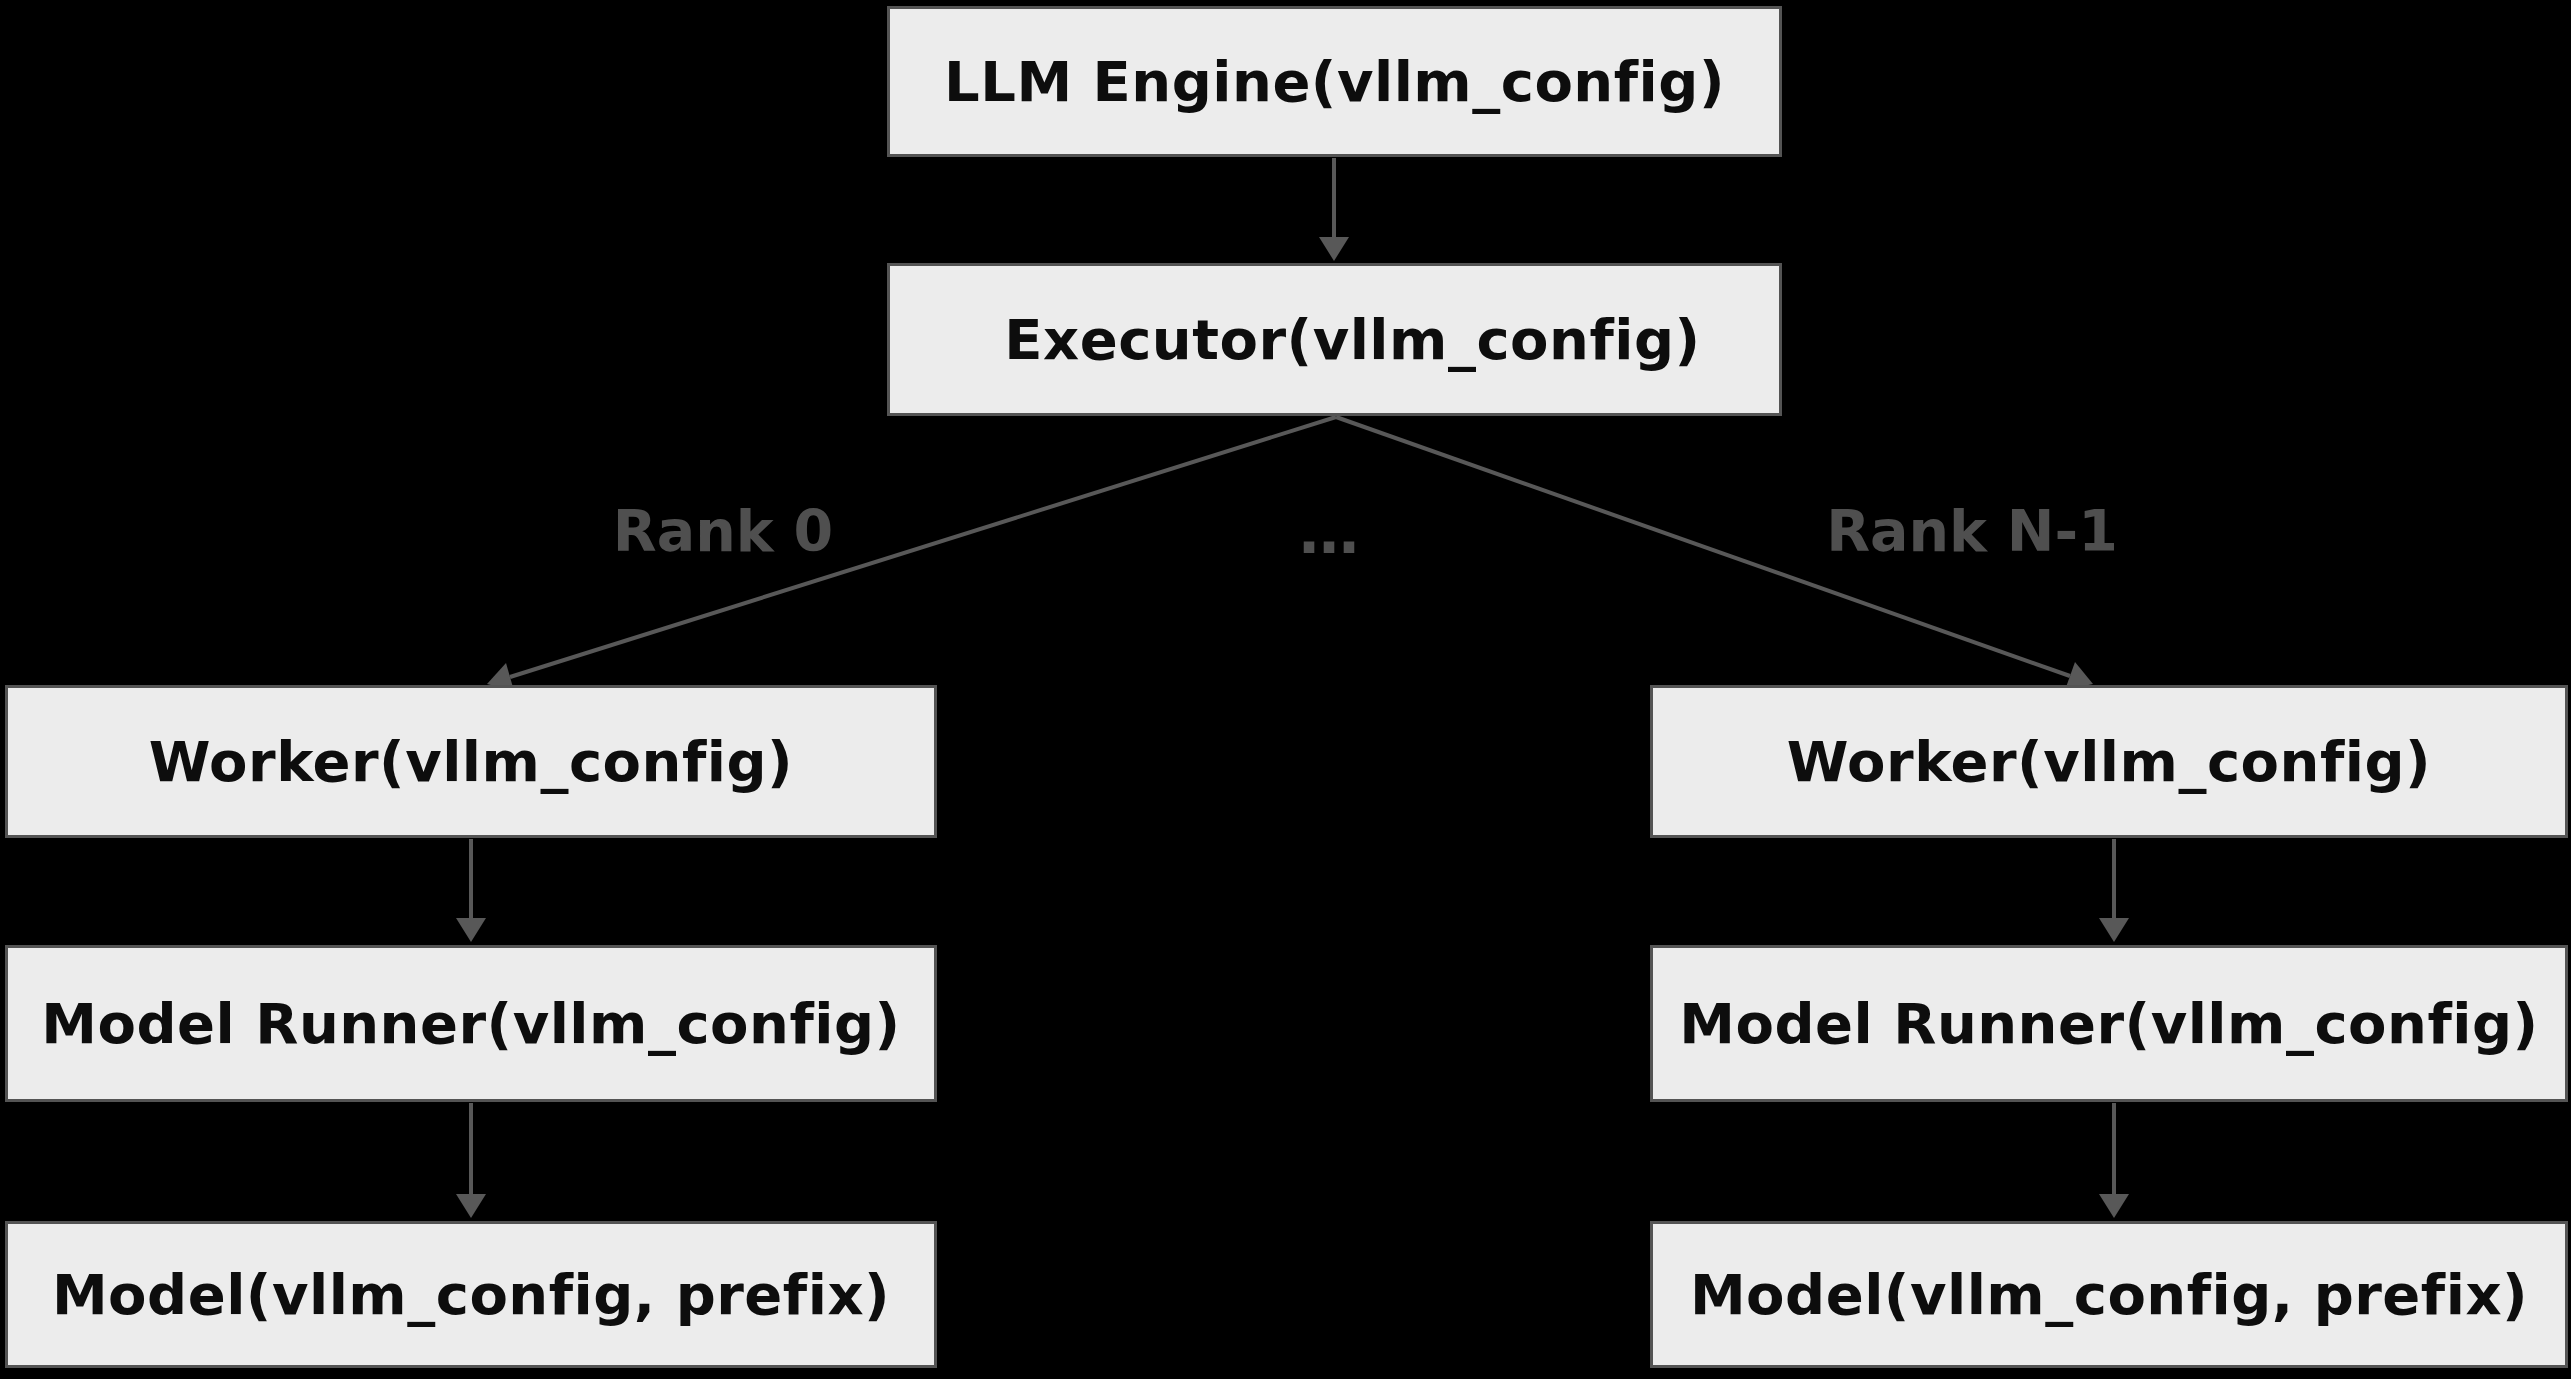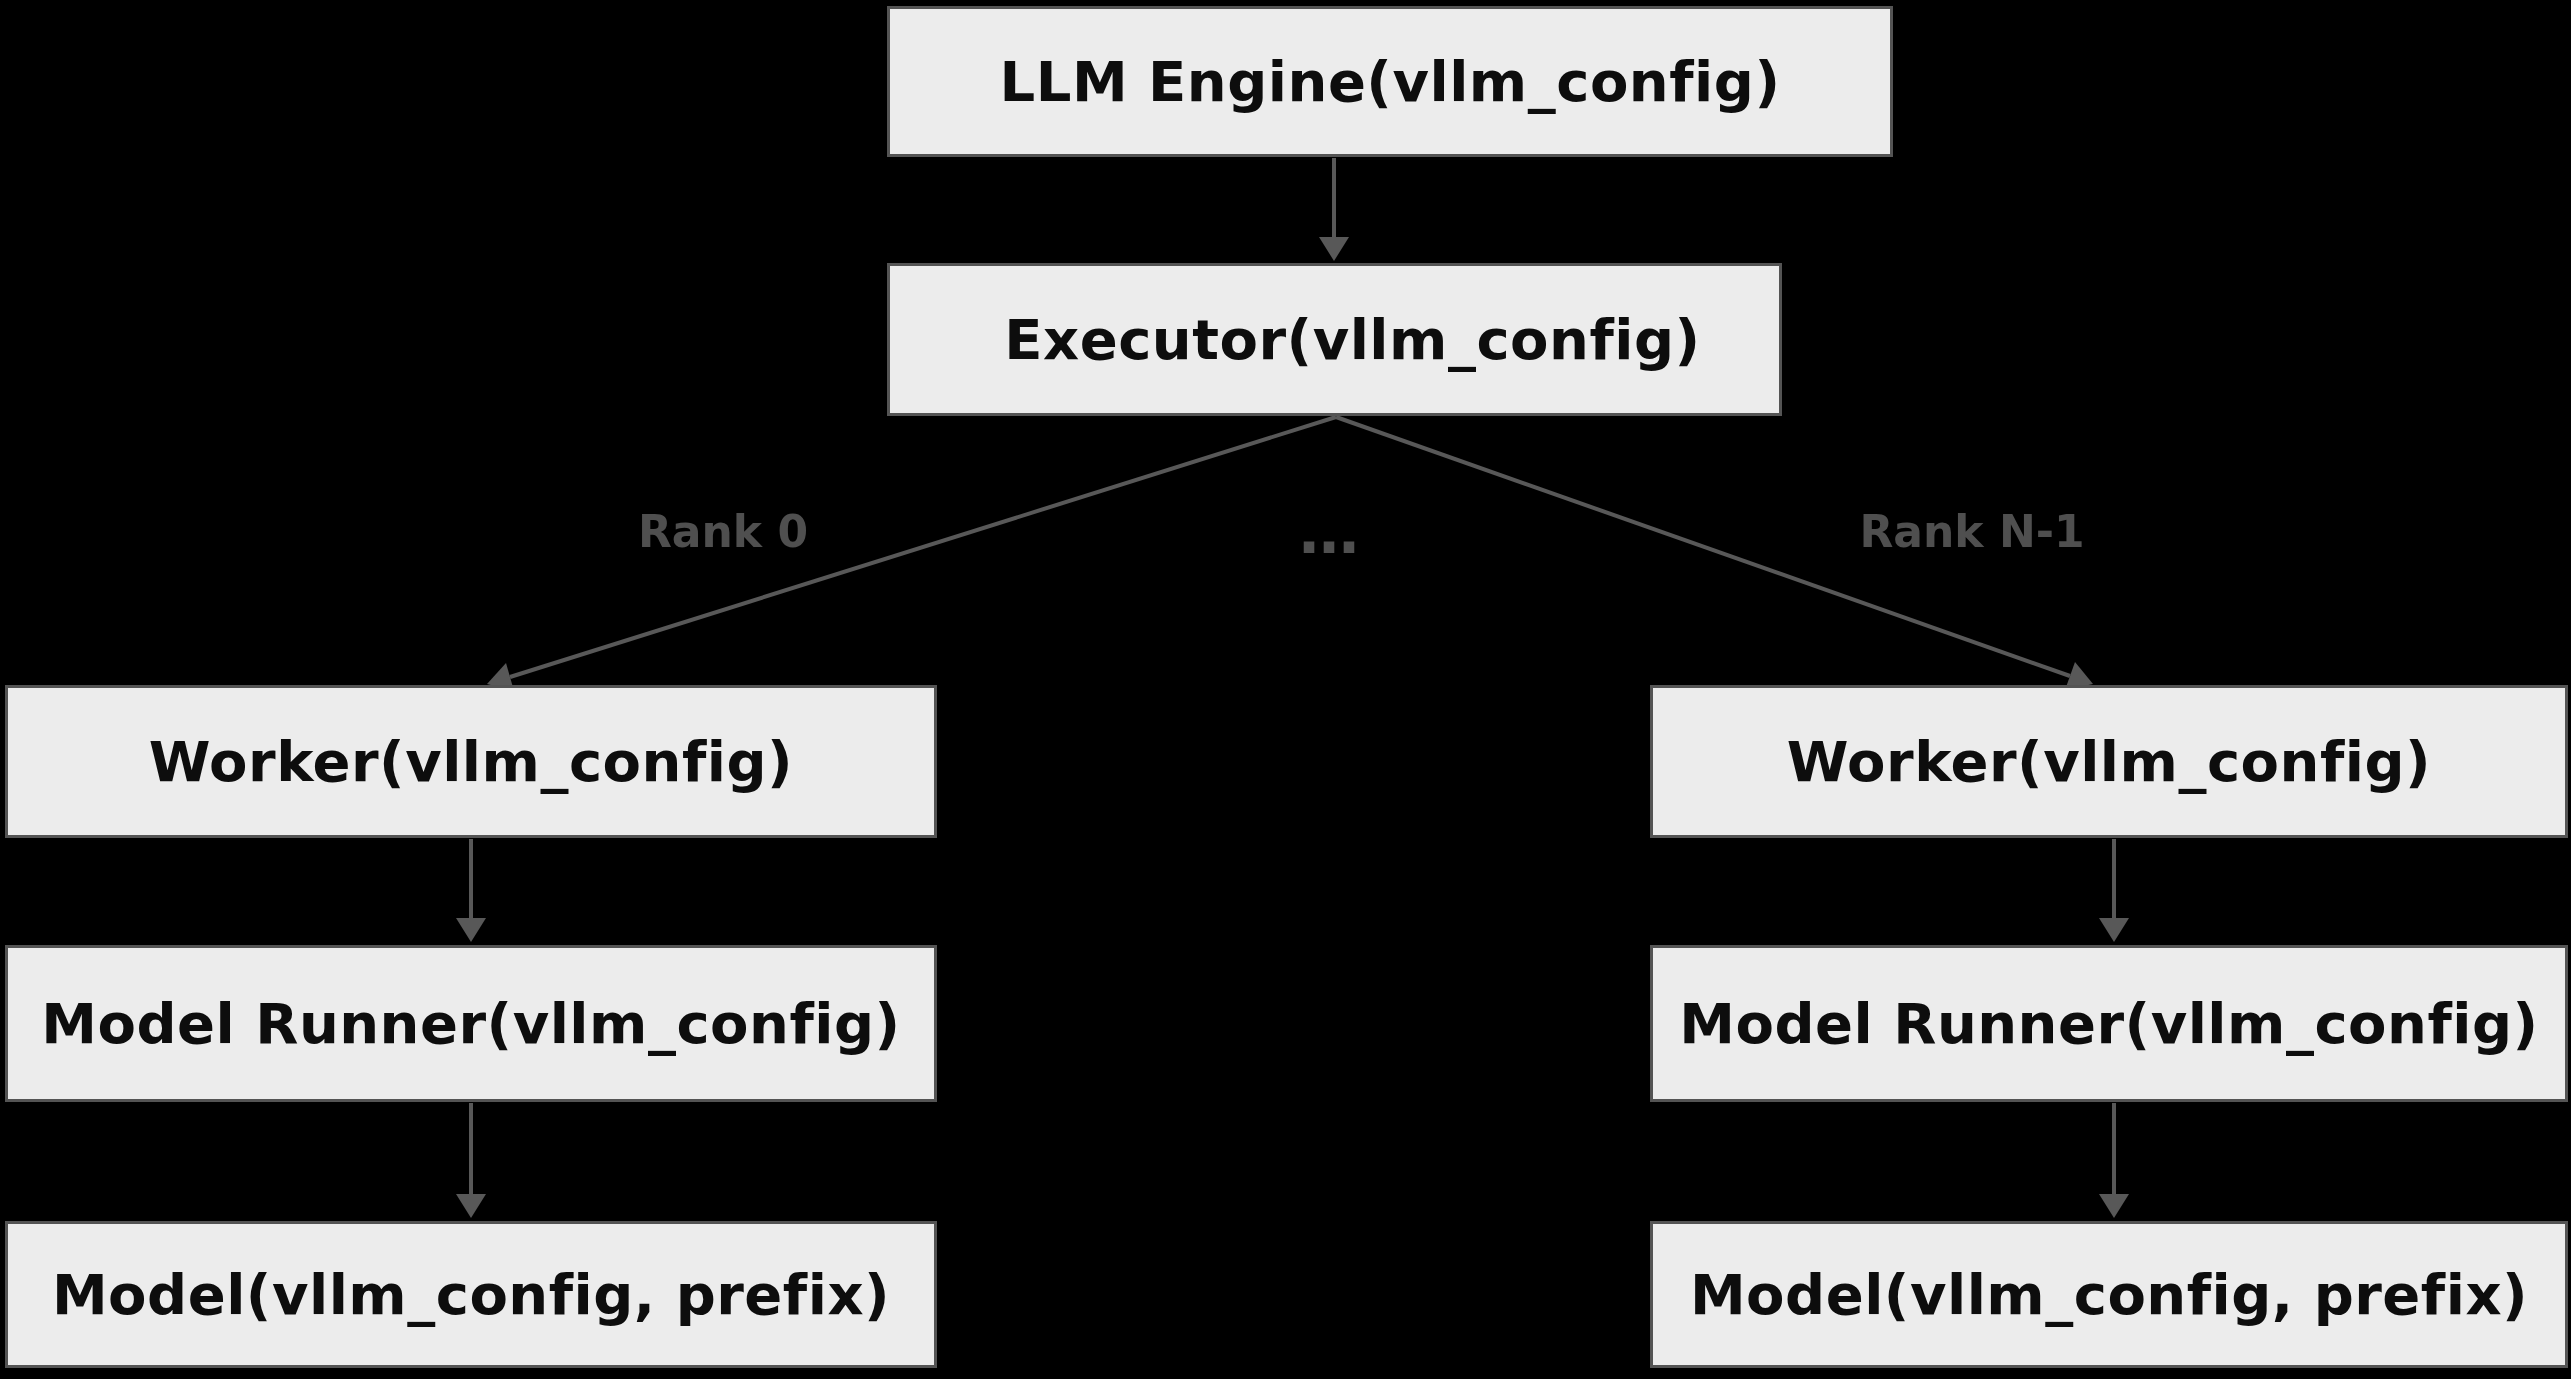--- a/index.html
+++ b/index.html
@@ -45,30 +45,30 @@
     color: var(--node-text, #0d0d0d);
     font-size: 56px;
     font-weight: 600;
     white-space: nowrap;
     letter-spacing: 0.5px;
   }
   .edge-label {
     position: absolute;
     transform: translate(-50%, -50%);
     color: var(--edge-label, #4f4f4f);
-    font-size: 44px;
+    font-size: 57px;
     font-weight: 600;
     white-space: nowrap;
   }
   .edge-label.dots {
     font-size: 60px;
     letter-spacing: 4px;
   }
   
-  .n-llm-engine      { left: 887px;  top: 6px;    width: 1006px; height: 151px; }
+  .n-llm-engine      { left: 887px;  top: 6px;    width: 895px; height: 151px; }
   .n-executor        { left: 887px;  top: 263px;  width: 895px; height: 153px; padding-left: 36px; }
   .n-worker-left     { left: 5px;    top: 685px;  width: 932px; height: 153px; }
   .n-model-runner-left { left: 5px;  top: 945px;  width: 932px; height: 157px; }
   .n-model-left      { left: 5px;    top: 1221px; width: 932px; height: 147px; }
   .n-worker-right    { left: 1650px; top: 685px;  width: 918px; height: 153px; }
   .n-model-runner-right { left: 1650px; top: 945px; width: 918px; height: 157px; }
   .n-model-right     { left: 1650px; top: 1221px; width: 918px; height: 147px; }
   .l-rank-0   { left: 723px;  top: 531px; }
   .l-rank-n   { left: 1972px; top: 531px; }
   .l-dots     { left: 1331px; top: 532px; }

